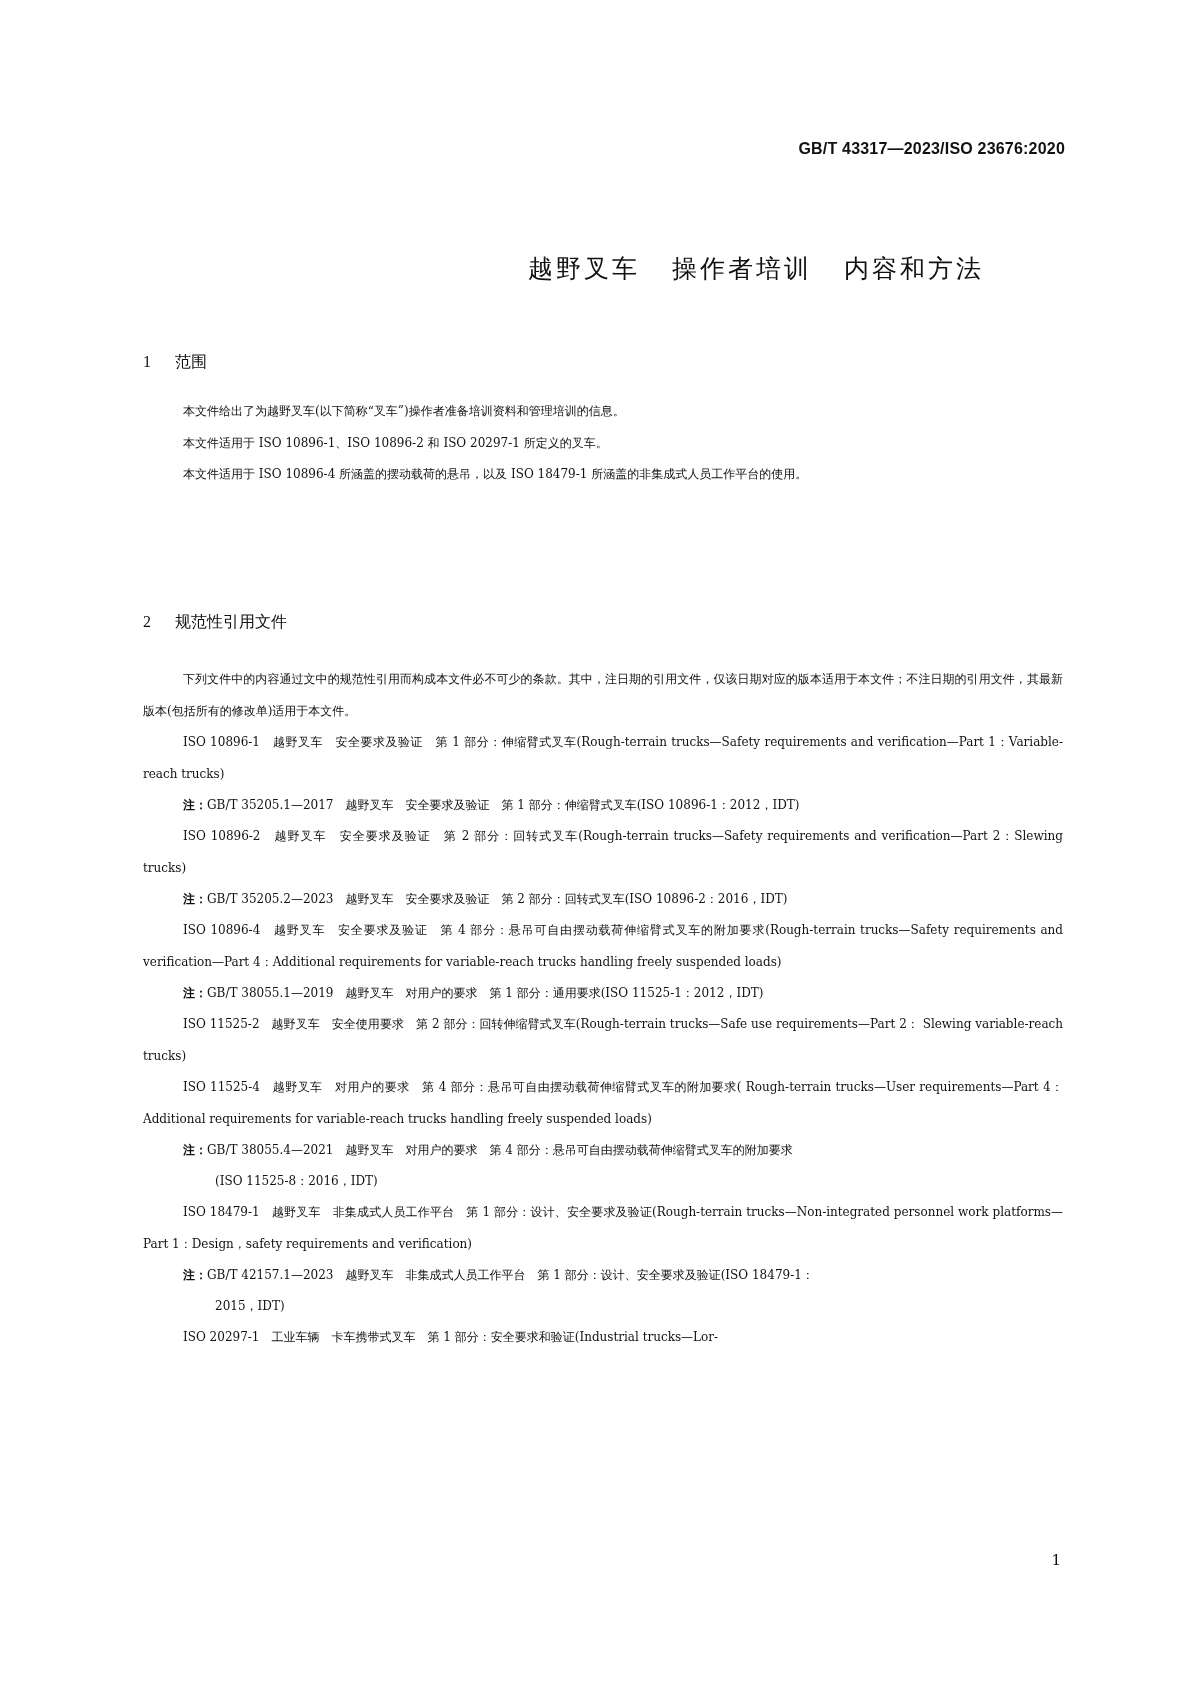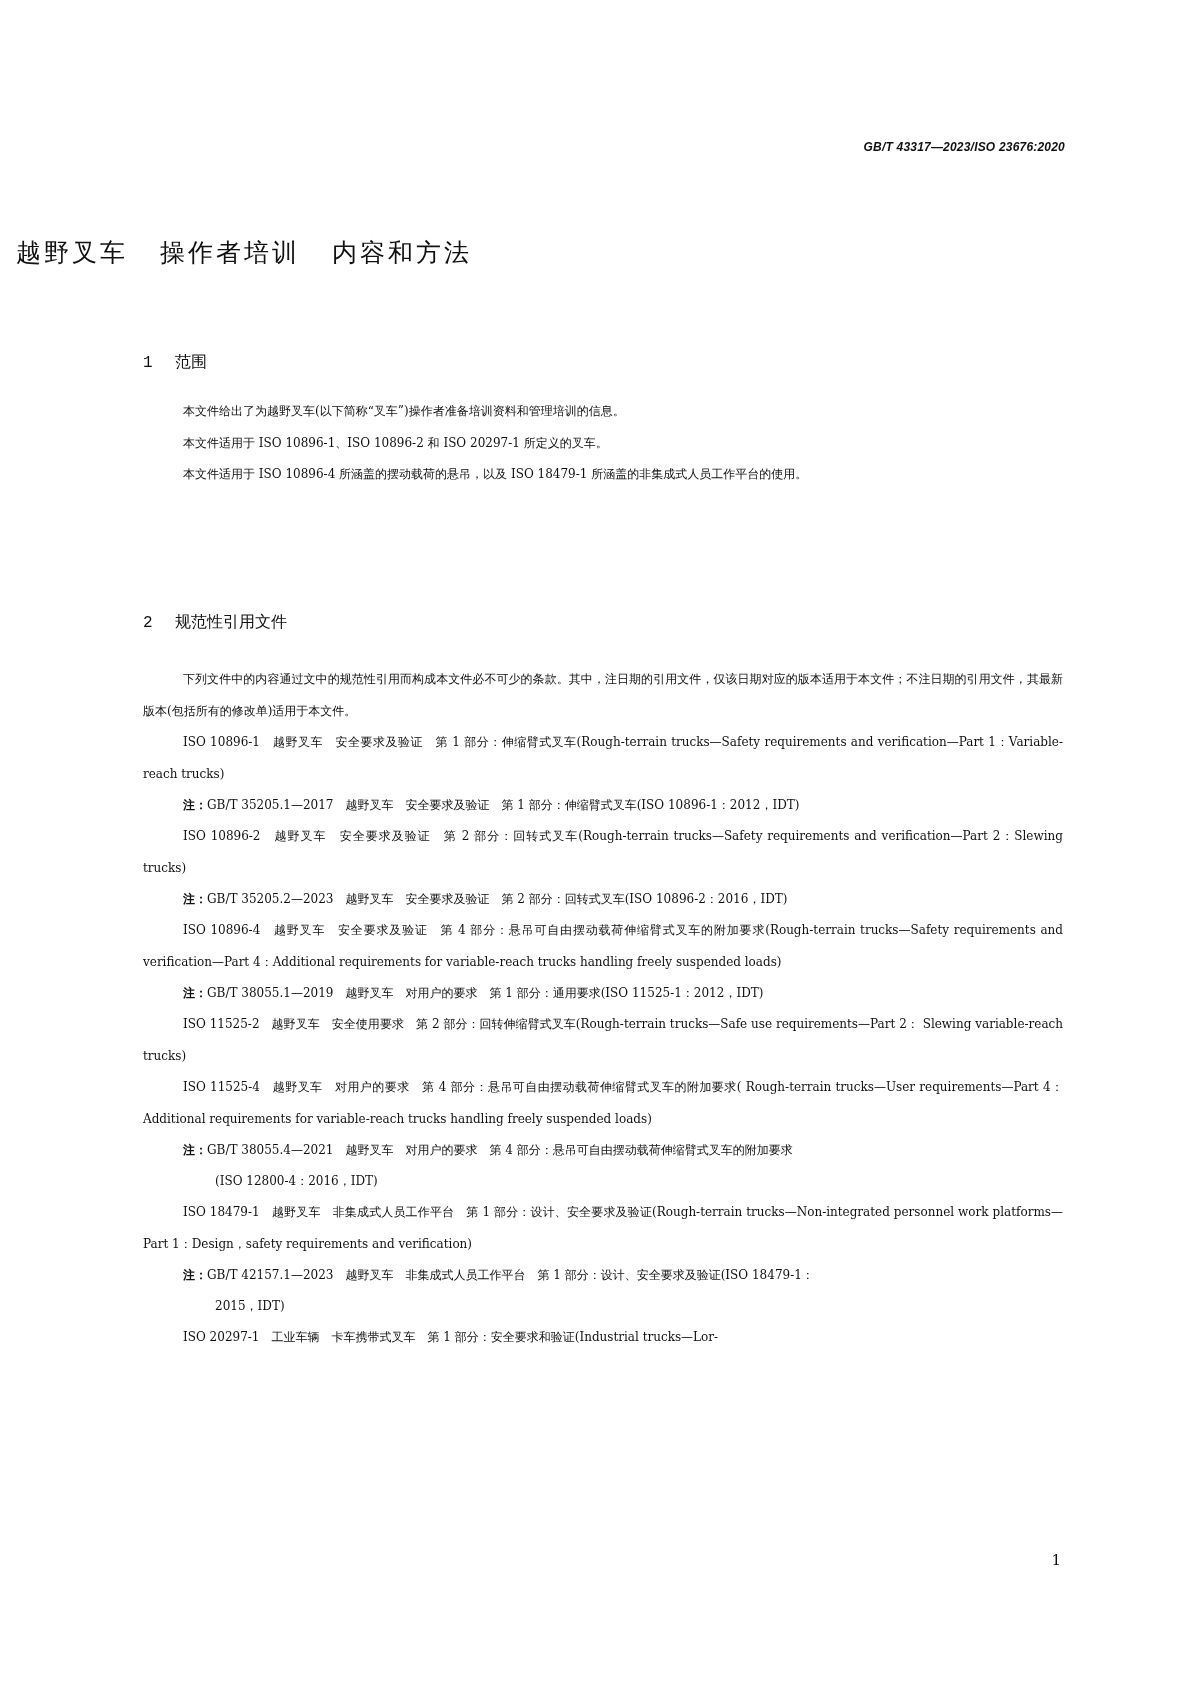--- a/index.html
+++ b/index.html
@@ -1,24 +1,24 @@
 <!DOCTYPE html>
 <html><head>
   <meta charset="utf-8">
   <style>
     html, body { margin: 0; padding: 0; background: #ffffff; }
     body { width: 1191px; height: 1685px; position: relative; overflow: hidden;
       font-family: "DejaVu Serif", "Liberation Serif", serif; color: #111; }
-    .std-code { position: absolute; top: 140px; right: 126px; font-size: 12px; font-weight: bold;
-      font-family: "Liberation Sans", "DejaVu Sans", sans-serif; letter-spacing: 0.2px; font-style: italic; }
-    .title { position: absolute; top: 236px; left: 0; width: 1000px; text-align: left;
+    .std-code { position: absolute; top: 140px; right: 126px; font-size: 16px; font-weight: bold;
+      font-family: "Liberation Sans", "DejaVu Sans", sans-serif; letter-spacing: 0.2px; }
+    .title { position: absolute; top: 252px; left: 0; width: 1000px; text-align: right;
       font-size: 25px; font-family: "DejaVu Sans", "Liberation Sans", sans-serif; letter-spacing: 3px; }
     .title span { margin: 0 16px; }
     .content { position: absolute; left: 143px; width: 920px; }
-    .heading { font-family: Liberation Mono, monospace; font-size: 16px;
+    .heading { font-family: Liberation Serif, serif; font-size: 16px;
       position: absolute; left: 143px; }
     .heading .num { display: inline-block; width: 32px; }
     p { margin: 0; font-size: 12px; line-height: 31.5px; text-align: justify; text-indent: 40px; }
     p.note { font-size: 12px; line-height: 31px; padding-left: 40px; text-indent: 0; }
     p.note .hang { display: block; padding-left: 32px; }
     p.note b { font-family: "DejaVu Sans", sans-serif; font-weight: bold; }
     .page-num { position: absolute; right: 130px; top: 1551px; font-size: 15px; }
   </style>
 </head>
 <body>
@@ -52,21 +52,21 @@
   <p>ISO 10896-2　越野叉车　安全要求及验证　第 2 部分：回转式叉车(Rough-terrain trucks—Safety requirements and verification—Part 2：Slewing trucks)</p>
   <p class="note"><b>注：</b><span>GB/T 35205.2—2023　越野叉车　安全要求及验证　第 2 部分：回转式叉车(ISO 10896-2：2016，IDT)</span></p>
 
   <p>ISO 10896-4　越野叉车　安全要求及验证　第 4 部分：悬吊可自由摆动载荷伸缩臂式叉车的附加要求(Rough-terrain trucks—Safety requirements and verification—Part 4：Additional requirements for variable-reach trucks handling freely suspended loads)</p>
 
   <p class="note"><b>注：</b><span>GB/T 38055.1—2019　越野叉车　对用户的要求　第 1 部分：通用要求(ISO 11525-1：2012，IDT)</span></p>
 
   <p>ISO 11525-2　越野叉车　安全使用要求　第 2 部分：回转伸缩臂式叉车(Rough-terrain trucks—Safe use requirements—Part 2： Slewing variable-reach trucks)</p>
 
   <p>ISO 11525-4　越野叉车　对用户的要求　第 4 部分：悬吊可自由摆动载荷伸缩臂式叉车的附加要求( Rough-terrain trucks—User requirements—Part 4： Additional requirements for variable-reach trucks handling freely suspended loads)</p>
-  <p class="note"><b>注：</b><span>GB/T 38055.4—2021　越野叉车　对用户的要求　第 4 部分：悬吊可自由摆动载荷伸缩臂式叉车的附加要求</span><span class="hang">(ISO 12800-4：2016，IDT)</span></p>
+  <p class="note"><b>注：</b><span>GB/T 38055.4—2021　越野叉车　对用户的要求　第 4 部分：悬吊可自由摆动载荷伸缩臂式叉车的附加要求</span><span class="hang">(ISO 11525-8：2016，IDT)</span></p>
 
   <p>ISO 18479-1　越野叉车　非集成式人员工作平台　第 1 部分：设计、安全要求及验证(Rough-terrain trucks—Non-integrated personnel work platforms—Part 1：Design，safety requirements and verification)</p>
   <p class="note"><b>注：</b><span>GB/T 42157.1—2023　越野叉车　非集成式人员工作平台　第 1 部分：设计、安全要求及验证(ISO 18479-1：</span><span class="hang">2015，IDT)</span></p>
 
   <p>ISO 20297-1　工业车辆　卡车携带式叉车　第 1 部分：安全要求和验证(Industrial trucks—Lor-</p>
 </div>
 
 <div class="page-num">1</div>
 
 </body></html>

